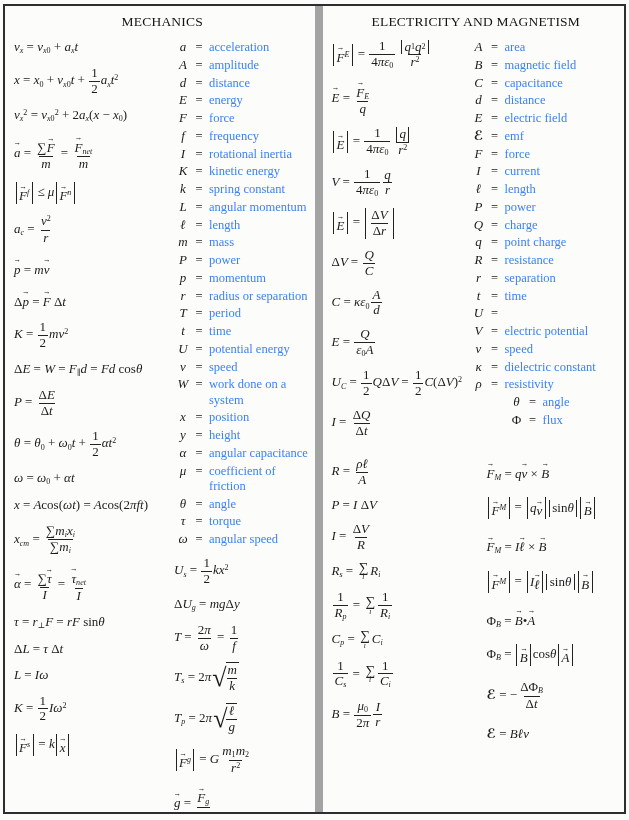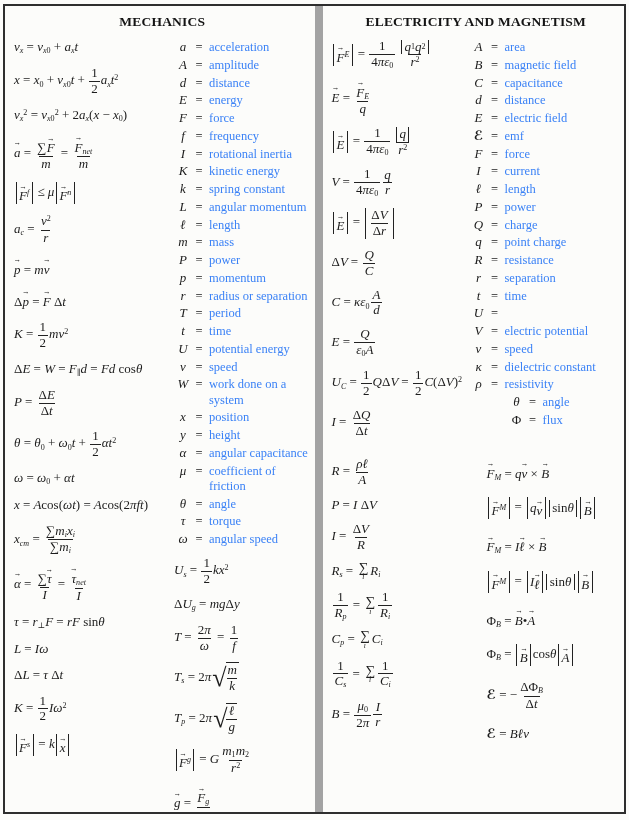--- a/index.html
+++ b/index.html
@@ -7,21 +7,21 @@
   body { width: 629px; height: 820px; overflow: hidden; }
 
   .sheet { width: 629px; height: 820px; padding: 4px 3px 6px 3px; background: #fcfcfa; }
   .frame { width: 100%; height: 100%; border: 2px solid #2e2e2e; display: flex; background: #fcfcfa; }
   .half  { width: 50%; padding: 2px 4px 2px 9px; overflow: hidden; }
   .half + .half { border-left: 8px solid #a3a3a3; }
 
   .title {
     text-align: center;
     font-family: "Liberation Serif", "DejaVu Serif", serif;
-    font-weight: bold; font-size: 13.5px; color: #141414;
+    font-weight: normal; font-size: 13.5px; color: #141414;
     margin: 6px 0 9px 0; letter-spacing: 0.2px;
   }
 
   .body { display: flex; align-items: flex-start; }
   .fcol { flex: none; }
   #mech-formulas { width: 160px; }
   #em-formulas   { width: 138px; }
   .scol { flex: 1; min-width: 0; }
 
   
@@ -134,22 +134,22 @@
                 <d><r>∑</r>m<sub>i</sub></d>
               </f></div>
             <div class="formula fx"><v>α</v> <r>=</r> <f>
                 <n><r>∑</r><v>τ</v></n>
                 <d>I</d>
               </f> <r>=</r> <f>
                 <n><v>τ</v><sub>net</sub></n>
                 <d>I</d>
               </f></div>
             <div class="formula fx">τ <r>=</r> r<sub><r>⊥</r></sub>F <r>=</r> rF <r>sin</r>θ</div>
+            <div class="formula fx"><r>Δ</r>L <r>=</r> τ <r>Δ</r>t</div>
             <div class="formula fx">L <r>=</r> Iω</div>
-            <div class="formula fx"><r>Δ</r>L <r>=</r> τ <r>Δ</r>t</div>
             <div class="formula fx">K <r>=</r> <f>
                 <n><r>1</r></n>
                 <d><r>2</r></d>
               </f>Iω<sup><r>2</r></sup></div>
             <div class="formula fx"><ab>
                 <v>F</v>
                 <sub>s</sub>
               </ab> <r>=</r> k<ab>
                 <v>x</v>
               </ab></div>

